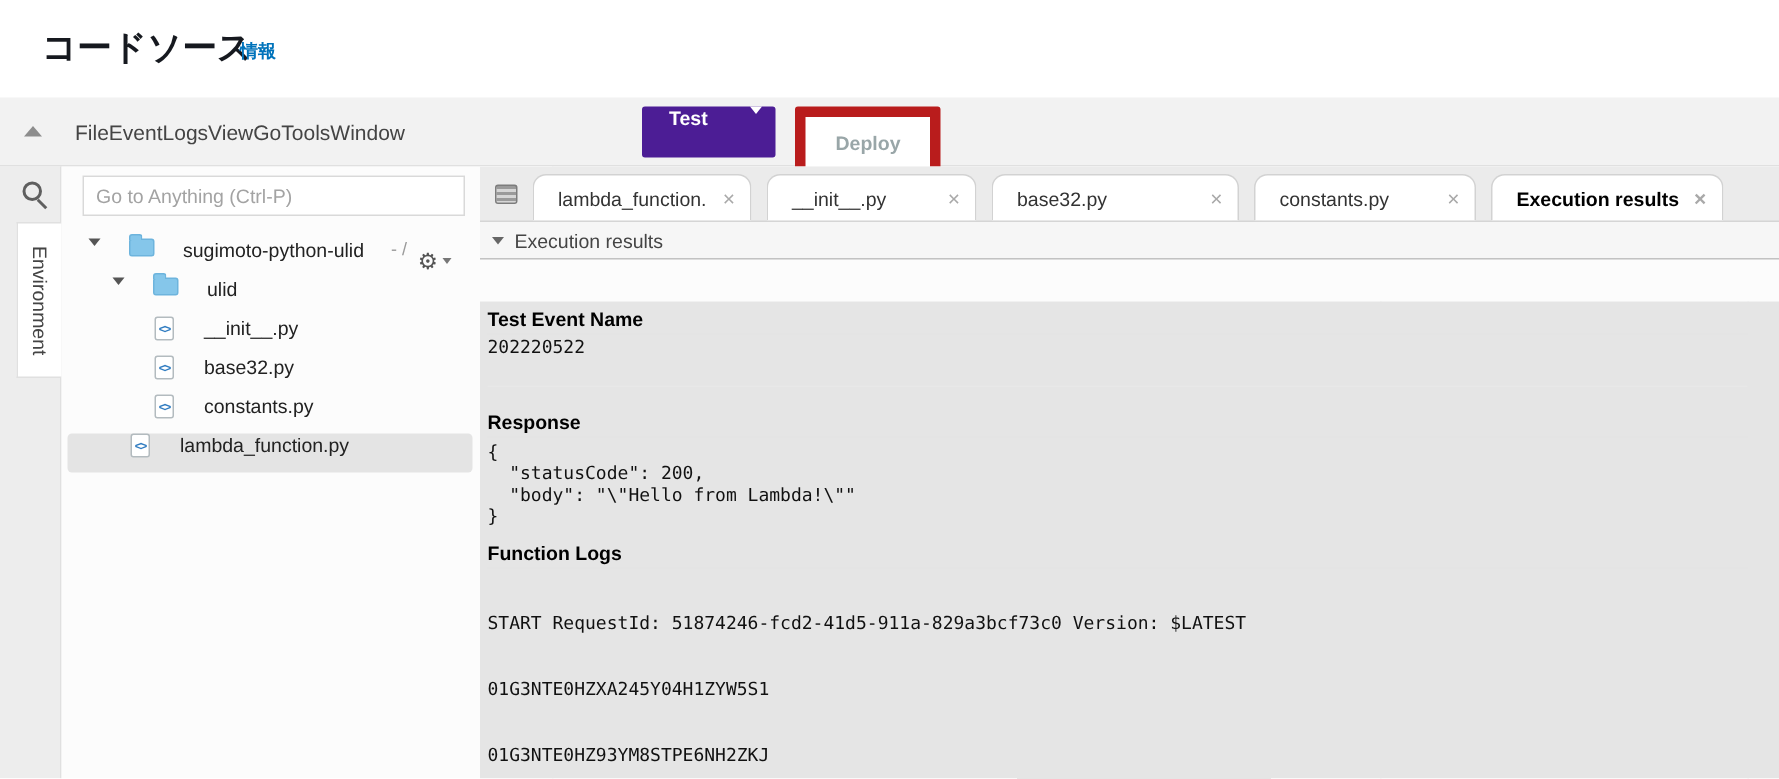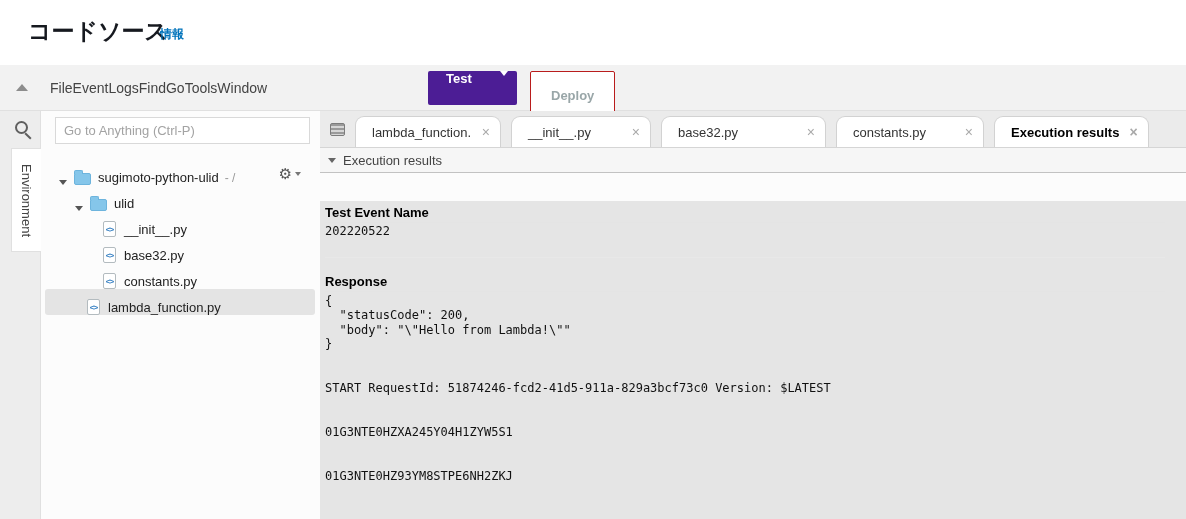--- a/index.html
+++ b/index.html
@@ -15,32 +15,32 @@
   
   #menubar { position:absolute; left:0; top:65px; width:1186px; height:46px; background:#f2f2f2; border-bottom:1px solid #e0e0e0; }
   .tri-up { position:absolute; left:16px; top:84px; width:0; height:0; border-left:6px solid transparent; border-right:6px solid transparent; border-bottom:7px solid #8d8d8d; cursor:pointer; }
   #menu-items { position:absolute; left:50px; top:65px; height:46px; display:flex; align-items:center; font-size:14px; color:#444; }
   #menu-items span { cursor:pointer; }
   .btn-test { position:absolute; left:428px; top:71px; height:34px; display:flex; align-items:flex-start; background:#4c1d95; border-radius:2px; color:#fff; cursor:pointer; }
   .btn-test .lbl { display:flex; align-items:center; padding:0 18px; font-size:13px; font-weight:bold; }
   .btn-test .sep { width:1px; background:rgba(255,255,255,.45); margin:7px 0; }
   .btn-test .arr { display:flex; align-items:center; padding:0 9px; }
   .btn-test .arr i { width:0; height:0; border-left:4px solid transparent; border-right:4px solid transparent; border-top:5px solid #fff; }
-  .btn-deploy { position:absolute; left:530px; top:71px; height:48px; display:flex; align-items:center; padding:0 20px; background:#fff; border:1px solid #b91c1c; border-radius:2px; font-size:13px; font-weight:bold; color:#99a6a8; cursor:pointer; }
+  .btn-deploy { position:absolute; left:530px; top:71px; height:48px; display:flex; align-items:center; padding:0 20px; background:#fff; border:7px solid #b91c1c; border-radius:2px; font-size:13px; font-weight:bold; color:#99a6a8; cursor:pointer; }
   
   #rail { position:absolute; left:0; top:111px; width:41px; height:408px; background:#ededed; border-right:1px solid #e0e0e0; }
   .mag { position:absolute; left:15px; top:121px; width:13px; height:13px; border:2px solid #5f5f5f; border-radius:50%; cursor:pointer; }
   .mag::after { content:""; position:absolute; left:10px; top:9px; width:2px; height:8px; background:#5f5f5f; transform:rotate(-45deg); }
   #env-tab { position:absolute; left:11px; top:148px; width:30px; height:104px; background:#fff; border:1px solid #e0e0e0; border-right:none; display:flex; align-items:center; justify-content:center; cursor:pointer; }
   #env-tab span { transform:rotate(90deg); white-space:nowrap; font-size:13px; color:#444; }
   #sidebar { position:absolute; left:41px; top:111px; width:328px; height:408px; background:#fcfcfc; border-right:1px solid #d7d7d7; }
   #goto { position:absolute; left:14px; top:6px; width:255px; height:27px; border:1px solid #d9d9d9; background:#fff; font-size:13px; padding:0 8px; color:#333; font-family:"Liberation Sans",sans-serif; }
   #goto::placeholder { color:#a3a3a3; }
   #tree { position:absolute; left:0; top:48px; width:278px; }
-  .trow { height:26px; display:flex; align-items:flex-end; font-size:13px; color:#222; cursor:pointer; margin:0 4px 0 4px; border-radius:3px; }
+  .trow { height:26px; display:flex; align-items:flex-start; font-size:13px; color:#222; cursor:pointer; margin:0 4px 0 4px; border-radius:3px;gap:12px; }
   .trow.sel { background:#e4e4e4; }
   .exp { width:0; height:0; border-left:4px solid transparent; border-right:4px solid transparent; border-top:5px solid #555; margin-right:7px; }
   .fold { position:relative; width:17px; height:12px; background:#85c6ea; border:1px solid #6db4dd; border-radius:2px; margin-right:7px; }
   .fold::before { content:""; position:absolute; left:-1px; top:-4px; width:7px; height:3px; background:#85c6ea; border:1px solid #6db4dd; border-bottom:none; border-radius:2px 2px 0 0; }
   .ficon { width:13px; height:16px; background:#fff; border:1px solid #b3bbbf; border-radius:2px; margin-right:8px; display:flex; align-items:center; justify-content:center; font-size:8px; font-weight:bold; color:#2e7bc0; letter-spacing:-1px; }
   .sfx { color:#9a9a9a; margin-left:6px; font-size:12px; }
   .gear { position:absolute; right:18px; top:0; height:26px; display:flex; align-items:center; gap:3px; color:#555; font-size:15px; cursor:pointer; }
   .gear i { width:0; height:0; border-left:3px solid transparent; border-right:3px solid transparent; border-top:4px solid #777; }
   .ind0 { padding-left:14px; } .ind1 { padding-left:30px; } .ind2 { padding-left:58px; } .ind1f { padding-left:42px; }
   
@@ -79,21 +79,21 @@
     <div class="title">コードソース</div>
     <div class="info">情報</div>
   </div>
 
   <div id="menubar"></div>
   <div class="tri-up"></div>
   <div id="menu-items">
     <span>File</span>
     <span>Event</span>
     <span>Logs</span>
-    <span>Find</span>
+    <span>View</span>
     <span>Go</span>
     <span>Tools</span>
     <span>Window</span>
   </div>
   <div class="btn-test">
     <div class="lbl">Test</div>
     <div class="sep"></div>
     <div class="arr">
         <i></i>
       </div>
@@ -178,20 +178,21 @@
       <div class="ruler"></div>
       <div class="gutter"></div>
       <div class="zz">
         <div class="h">Test Event Name</div>
         <div class="mono val">202220522</div>
         <div class="h gap16">Response</div>
         <div class="mono json">{
   "statusCode": 200,
   "body": "\"Hello from Lambda!\""
 }</div>
+        <div class="h gap8">Function Logs</div>
         <div class="mono">
           <div class="logline">START RequestId: 51874246-fcd2-41d5-911a-829a3bcf73c0 Version: $LATEST</div>
           <div class="logline">01G3NTE0HZXA245Y04H1ZYW5S1</div>
           <div class="logline">01G3NTE0HZ93YM8STPE6NH2ZKJ</div>
           
           
           
           
           
           

